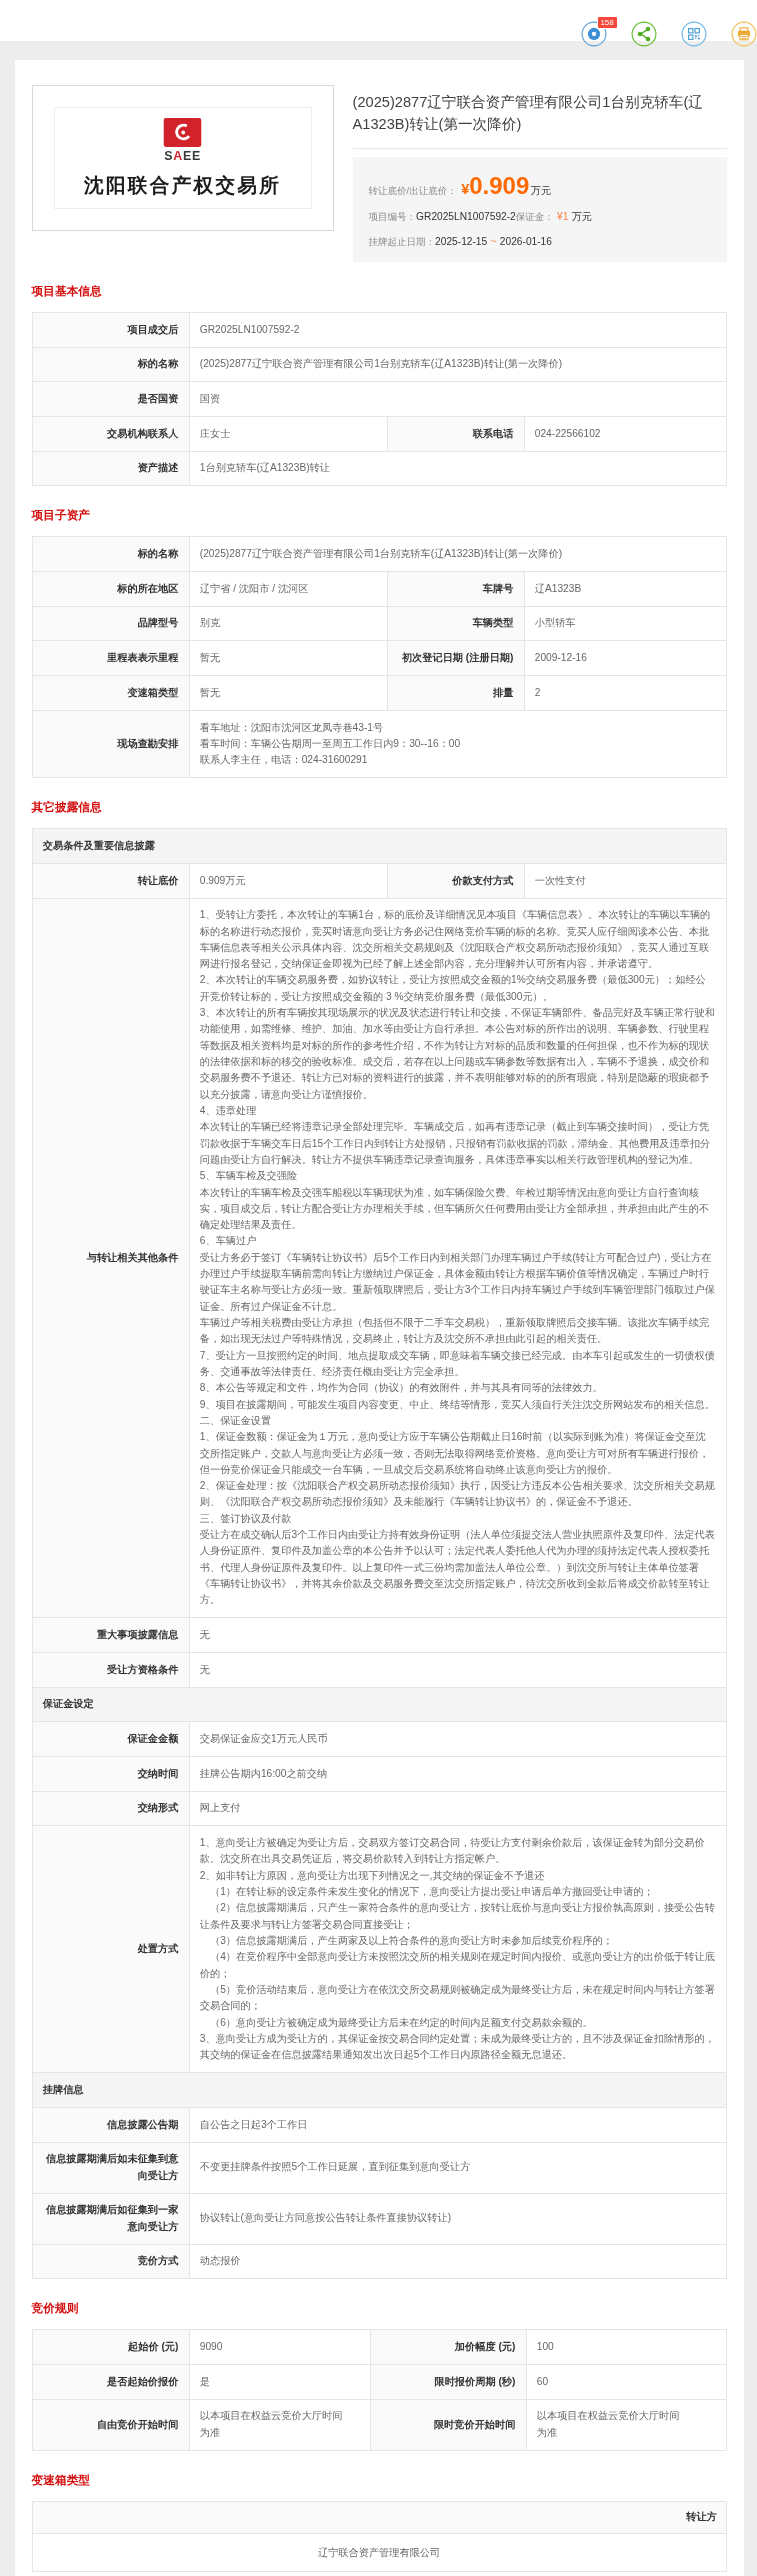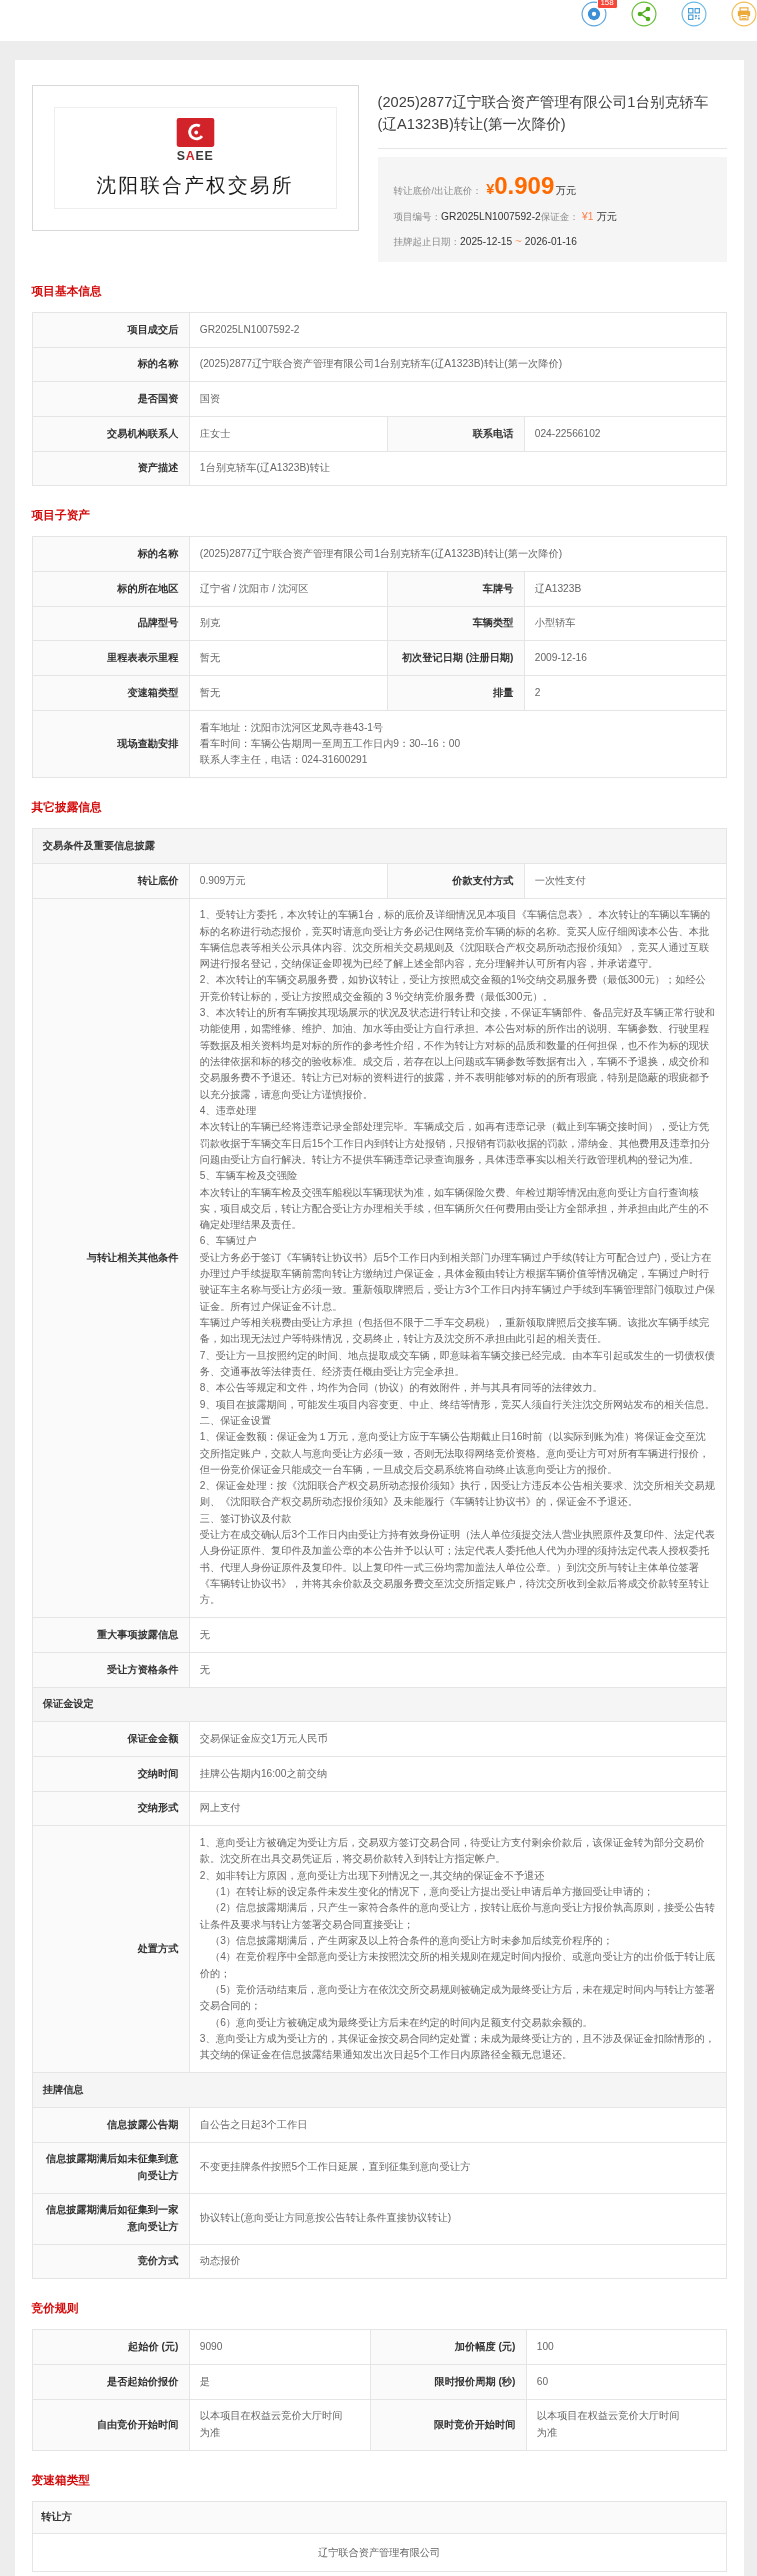--- a/index.html
+++ b/index.html
@@ -1,29 +1,29 @@
 <!DOCTYPE html>
 <html style="font-size:11.7px"><head>
 <meta charset="utf-8">
 <style>
   * { margin:0; padding:0; box-sizing:border-box; }
   html,body { background:#fff; }
   body { width:758px; margin:0 auto; font-family:"Liberation Sans","DejaVu Sans",sans-serif; color:#333; }
   .topbar { height:41px; background:#fff; position:relative; }
-  .tb-icons { position:absolute; right:1.5px; top:1px; display:flex; align-items:flex-start; gap:24px; }
+  .tb-icons { position:absolute; right:1.5px; top:21px; display:flex; align-items:flex-start; gap:24px; }
   .icon-wrap { position:relative; width:26px; height:26px; cursor:pointer; }
   .badge { position:absolute; top:-5.1px; left:16px; background:#f5473a; color:#fff; font-size:8px; line-height:9.5px; padding:0.7px 2.9px; border-radius:2.2px; border:0.7px solid #fff; white-space:nowrap; }
   .page-bg { background:#ededed; padding:19px 14.6px 14.6px 14.6px; }
   .card { background:#fff; width:729px; padding:25px 17px 22px 17px; }
   .card-head { display:flex; gap:19px; }
-  .logo-box { width:327px; height:146px; border:0.7px solid #d9d9d9; background:#fff; padding:21px; flex:none; }
+  .logo-box { width:302px; height:146px; border:0.7px solid #d9d9d9; background:#fff; padding:21px; flex:none; }
   .logo-inner { width:100%; height:100%; border:0.7px solid #eee; display:flex; flex-direction:column; align-items:center; justify-content:center; }
   .logo-saee { font-size:12.4px; font-weight:bold; letter-spacing:0.7px; color:#3a3a3a; margin-top:1.5px; }
   .logo-saee .red-a { color:#d2232a; }
-  .logo-name { font-size:19.7px; font-weight:normal; color:#1c1c1c; letter-spacing:2.2px; margin-top:9px; }
+  .logo-name { font-size:19.7px; font-weight:bold; color:#1c1c1c; letter-spacing:2.2px; margin-top:9px; }
   .head-right { flex:1; padding-top:5.8px; }
   .proj-title { font-size:14.6px; font-weight:400; color:#404040; line-height:1.55; }
   .title-divider { border:none; border-top:0.7px solid #e6e6e6; margin:11.7px 0 8.7px 0; }
   .info-box { background:#f5f5f5; padding:14.6px 16px 13px 16px; }
   .info-row { margin-bottom:9.5px; }
   .info-row:last-child { margin-bottom:0; }
   .info-lbl { font-size:9.5px; color:#8a8a8a; }
   .price-symbol { color:#ff6a00; font-size:14.6px; font-weight:bold; margin-left:4.4px; }
   .price-val { color:#ff6a00; font-size:24px; font-weight:bold; }
   .price-unit { font-size:10.2px; color:#333; margin-left:1.5px; }
@@ -31,21 +31,21 @@
   .deposit-val { font-size:10.2px; color:#ff7e45; }
   .date-tilde { color:#ff9a66; padding:0 2.9px; }
   .section-title { color:#d30b0b; font-size:11.7px; font-weight:bold; margin:22px 0 13px 0; }
   table.tbl { width:100%; border-collapse:collapse; table-layout:fixed; margin-bottom:2.9px; }
   .tbl td { border:0.7px solid #e5e5e5; padding:8.7px 10.2px; font-size:10.2px; color:#666; line-height:1.6; vertical-align:middle; word-break:break-all; }
   .tbl td.lbl { background:#fafafa; color:#333; font-weight:bold; text-align:right; }
   .tbl td.hdr { background:#f5f5f5; color:#333; font-weight:bold; text-align:left; }
   .longtext { white-space:pre-line; line-height:1.72; color:#666; }
   .prewrap { white-space:pre-line; }
   .transferor-box { border:0.7px solid #e5e5e5; }
-  .t-head { background:#fafafa; border-bottom:0.7px solid #e5e5e5; text-align:left; font-weight:bold; color:#333; font-size:10.2px; padding:8.7px; }
+  .t-head { background:#fafafa; border-bottom:0.7px solid #e5e5e5; text-align:right; font-weight:bold; color:#333; font-size:10.2px; padding:8.7px; }
   .t-company { text-align:center; font-size:10.2px; color:#666; padding:11.7px 8.7px; }
 </style>
 </head>
 <body>
 
 <div class="topbar">
   <div class="tb-icons">
     <div class="icon-wrap">
       <svg width="26" height="26" viewBox="0 0 36 36">
         <circle cx="18" cy="18" r="16.5" fill="none" stroke="#5aa4dd" stroke-width="1.6"></circle>

